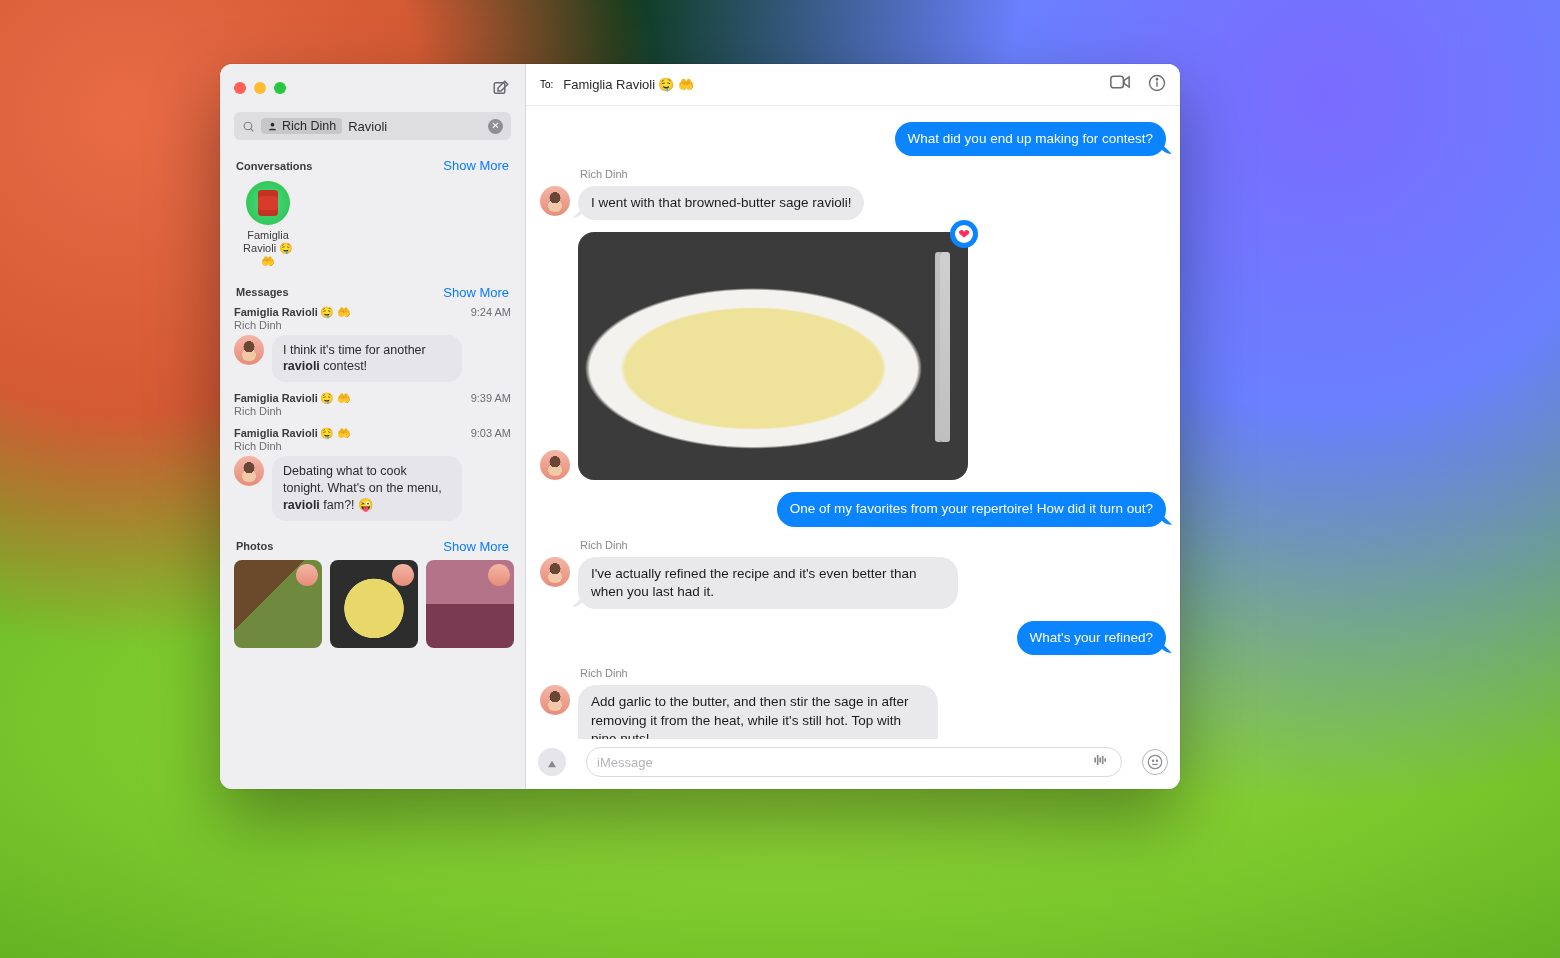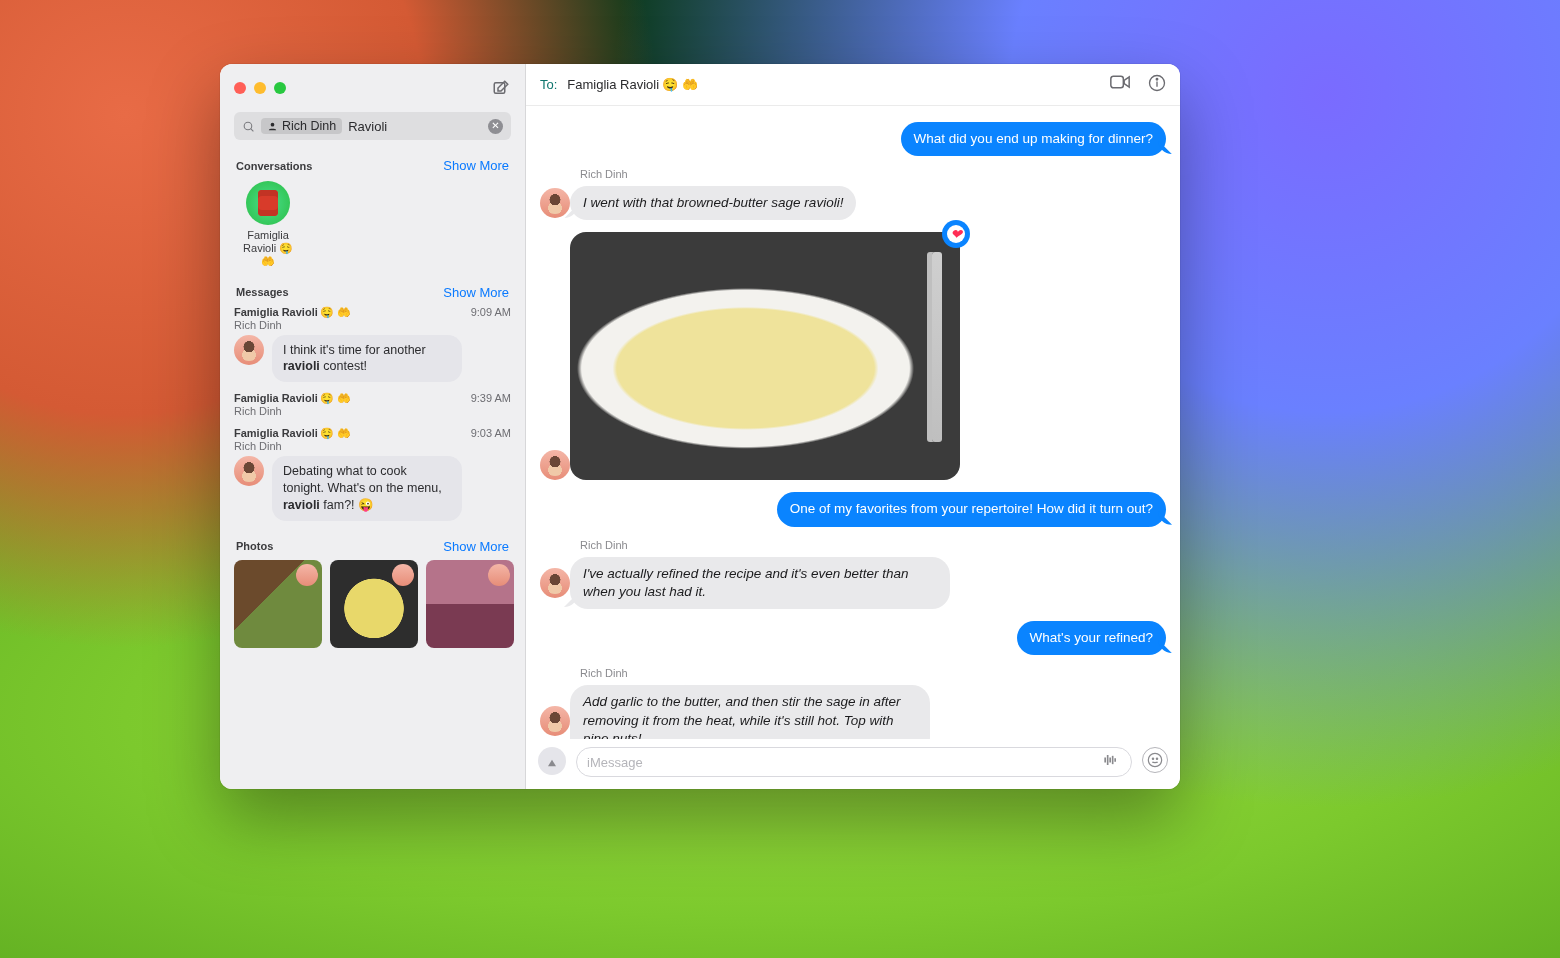--- a/index.html
+++ b/index.html
@@ -63,44 +63,44 @@
   .ph{
     width:88px;height:88px;border-radius:8px;flex-shrink:0; position:relative; overflow:hidden;
   }
   .ph .badge{position:absolute;top:4px;right:4px;width:22px;height:22px;border-radius:50%;background:linear-gradient(#f4b6a7,#e78d78);}
   .ph1{background:linear-gradient(135deg,#6b4a2c 0 40%,#6f8a3e 40% 100%);}
   .ph2{background:radial-gradient(circle at 50% 55%, #e8d86a 0 45%, #2d2d2d 46%);}
   .ph3{background:linear-gradient(#b5738a 0 50%,#7a3a52 50%);}
   
   .main{ flex:1; display:flex; flex-direction:column; background:#ffffff;}
   .chat-head{ height:42px;border-bottom:1px solid rgba(0,0,0,.08);display:flex;align-items:center;padding:0 14px;gap:10px;}
-  .chat-head .to{ font-size:13px;color:#0f766e;}
+  .chat-head .to{ font-size:10px;color:#000000;}
   .chat-head .who{ font-size:13px;color:#2b2b2e;}
   .chat-head .ico{ margin-left:auto; display:flex; gap:18px; color:#6b6b70;}
   .thread{ flex:1; overflow:auto; padding:16px 14px 8px 14px; display:flex;flex-direction:column;gap:6px;}
   .row-out{ display:flex; justify-content:flex-end;}
-  .row-in{ display:flex; align-items:center; gap:0;font-style:italic;}
+  .row-in{ display:flex; align-items:flex-start; gap:8px;}
   .sender{ font-size:11px;color:#8a8a8e; margin-left:40px; margin-top:6px;}
   .lav{ width:30px;height:30px;border-radius:50%;background:linear-gradient(#f4b6a7,#e78d78);flex-shrink:0;position:relative;}
   .lav::after{content:"";position:absolute;inset:4px;border-radius:50%;background:radial-gradient(circle at 50% 35%, #6a4636 0 30%, transparent 31%), radial-gradient(circle at 50% 72%, #f0c9a8 0 35%, transparent 36%);}
   .bub-in{ background:#e9e9eb;color:#1c1c1e;border-radius:18px;padding:8px 13px;max-width:380px;font-size:13.5px;line-height:1.35;position:relative;}
   .bub-in::before{content:"";position:absolute;left:-6px;bottom:2px;width:14px;height:14px;background:#e9e9eb;border-bottom-right-radius:14px;clip-path:polygon(100% 0,100% 100%,0 100%);}
   .bub-out{ background:#0a84ff;color:#fff;border-radius:18px;padding:8px 13px;max-width:400px;font-size:13.5px;line-height:1.35;position:relative;}
   .bub-out::after{content:"";position:absolute;right:-6px;bottom:2px;width:14px;height:14px;background:#0a84ff;border-bottom-left-radius:14px;clip-path:polygon(0 0,100% 100%,0 100%);}
   .photo-msg{
     width:390px;height:248px;border-radius:16px;overflow:hidden;position:relative;
     background:
       radial-gradient(ellipse 55% 40% at 45% 55%, #efe39b 0 60%, rgba(0,0,0,0) 62%),
       radial-gradient(ellipse 60% 45% at 45% 55%, #f3f2ee 0 70%, rgba(0,0,0,0) 72%),
       linear-gradient(120deg,#3b3b3b 0 100%);
   }
   .photo-msg::after{content:"";position:absolute;right:18px;top:20px;width:10px;height:190px;background:linear-gradient(#cfcfcf,#bfbfbf);border-radius:3px;box-shadow:-5px 0 0 #bfbfbf;}
   .heart{position:absolute;right:-10px;top:-12px;width:28px;height:28px;border-radius:50%;background:#0a84ff;display:flex;align-items:center;justify-content:center;}
   .heart::after{content:"❤";color:#ff2d55;font-size:14px;background:#fff;border-radius:50%;width:18px;height:18px;display:flex;align-items:center;justify-content:center;}
-  .composer{ display:flex;gap:10px;padding:8px 12px 12px;}
+  .composer{ display:flex;align-items:center;gap:20px;padding:8px 12px 12px;}
   .apps{width:28px;height:28px;border-radius:50%;background:#e5e5ea;color:#8a8a8e;display:flex;align-items:center;justify-content:center;}
   .field{ flex:1;height:30px;border:1px solid #d9d9de;border-radius:15px;display:flex;align-items:center;padding:0 10px;gap:8px;}
   .field .ph-text{ color:#b5b5ba;font-size:13px;flex:1;}
   .wave{ color:#8a8a8e; }
   .emoji-btn{width:26px;height:26px;border-radius:50%;border:1.5px solid #b5b5ba;display:flex;align-items:center;justify-content:center;color:#8a8a8e;}
 </style>
 </head>
 <body>
 
 <div class="window">
@@ -147,21 +147,21 @@
 
     <div class="sechead">
       <span class="ttl">Messages</span>
       <span class="more">Show More</span>
     </div>
 
     <div id="msglist">
         <div class="msgitem">
           <div class="mh">
             <span><span class="t1">Famiglia Ravioli 🤤 🤲</span><br>Rich Dinh</span>
-            <span>9:09 AM</span>
+            <span>9:24 AM</span>
           </div>
           <div class="row">
             <div class="avatar-sm"></div>
             <div class="mini-bubble">I think it's time for another <b>ravioli</b> contest!</div>
           </div>
         </div>
         <div class="msgitem">
           <div class="mh">
             <span><span class="t1">Famiglia Ravioli 🤤 🤲</span><br>Rich Dinh</span>
             <span>9:39 AM</span>
@@ -208,21 +208,21 @@
         <span><svg width="18" height="18" viewBox="0 0 24 24" fill="none" stroke="currentColor" stroke-width="1.8">
               <circle cx="12" cy="12" r="10"></circle>
               <line x1="12" y1="10" x2="12" y2="17"></line>
               <circle cx="12" cy="7" r="1" fill="currentColor"></circle>
             </svg></span>
       </div>
     </div>
 
     <div class="thread">
       <div class="row-out">
-          <div class="bub-out">What did you end up making for dinner?</div>
+          <div class="bub-out">What did you end up making for contest?</div>
         </div>
 
       <div class="sender">Rich Dinh</div>
       <div class="row-in">
         <div class="lav"></div>
         <div class="bub-in">I went with that browned-butter sage ravioli!</div>
       </div>
 
       <div class="row-in" style="margin-top:6px;">
         <div class="lav" style="align-self:flex-end;"></div>

